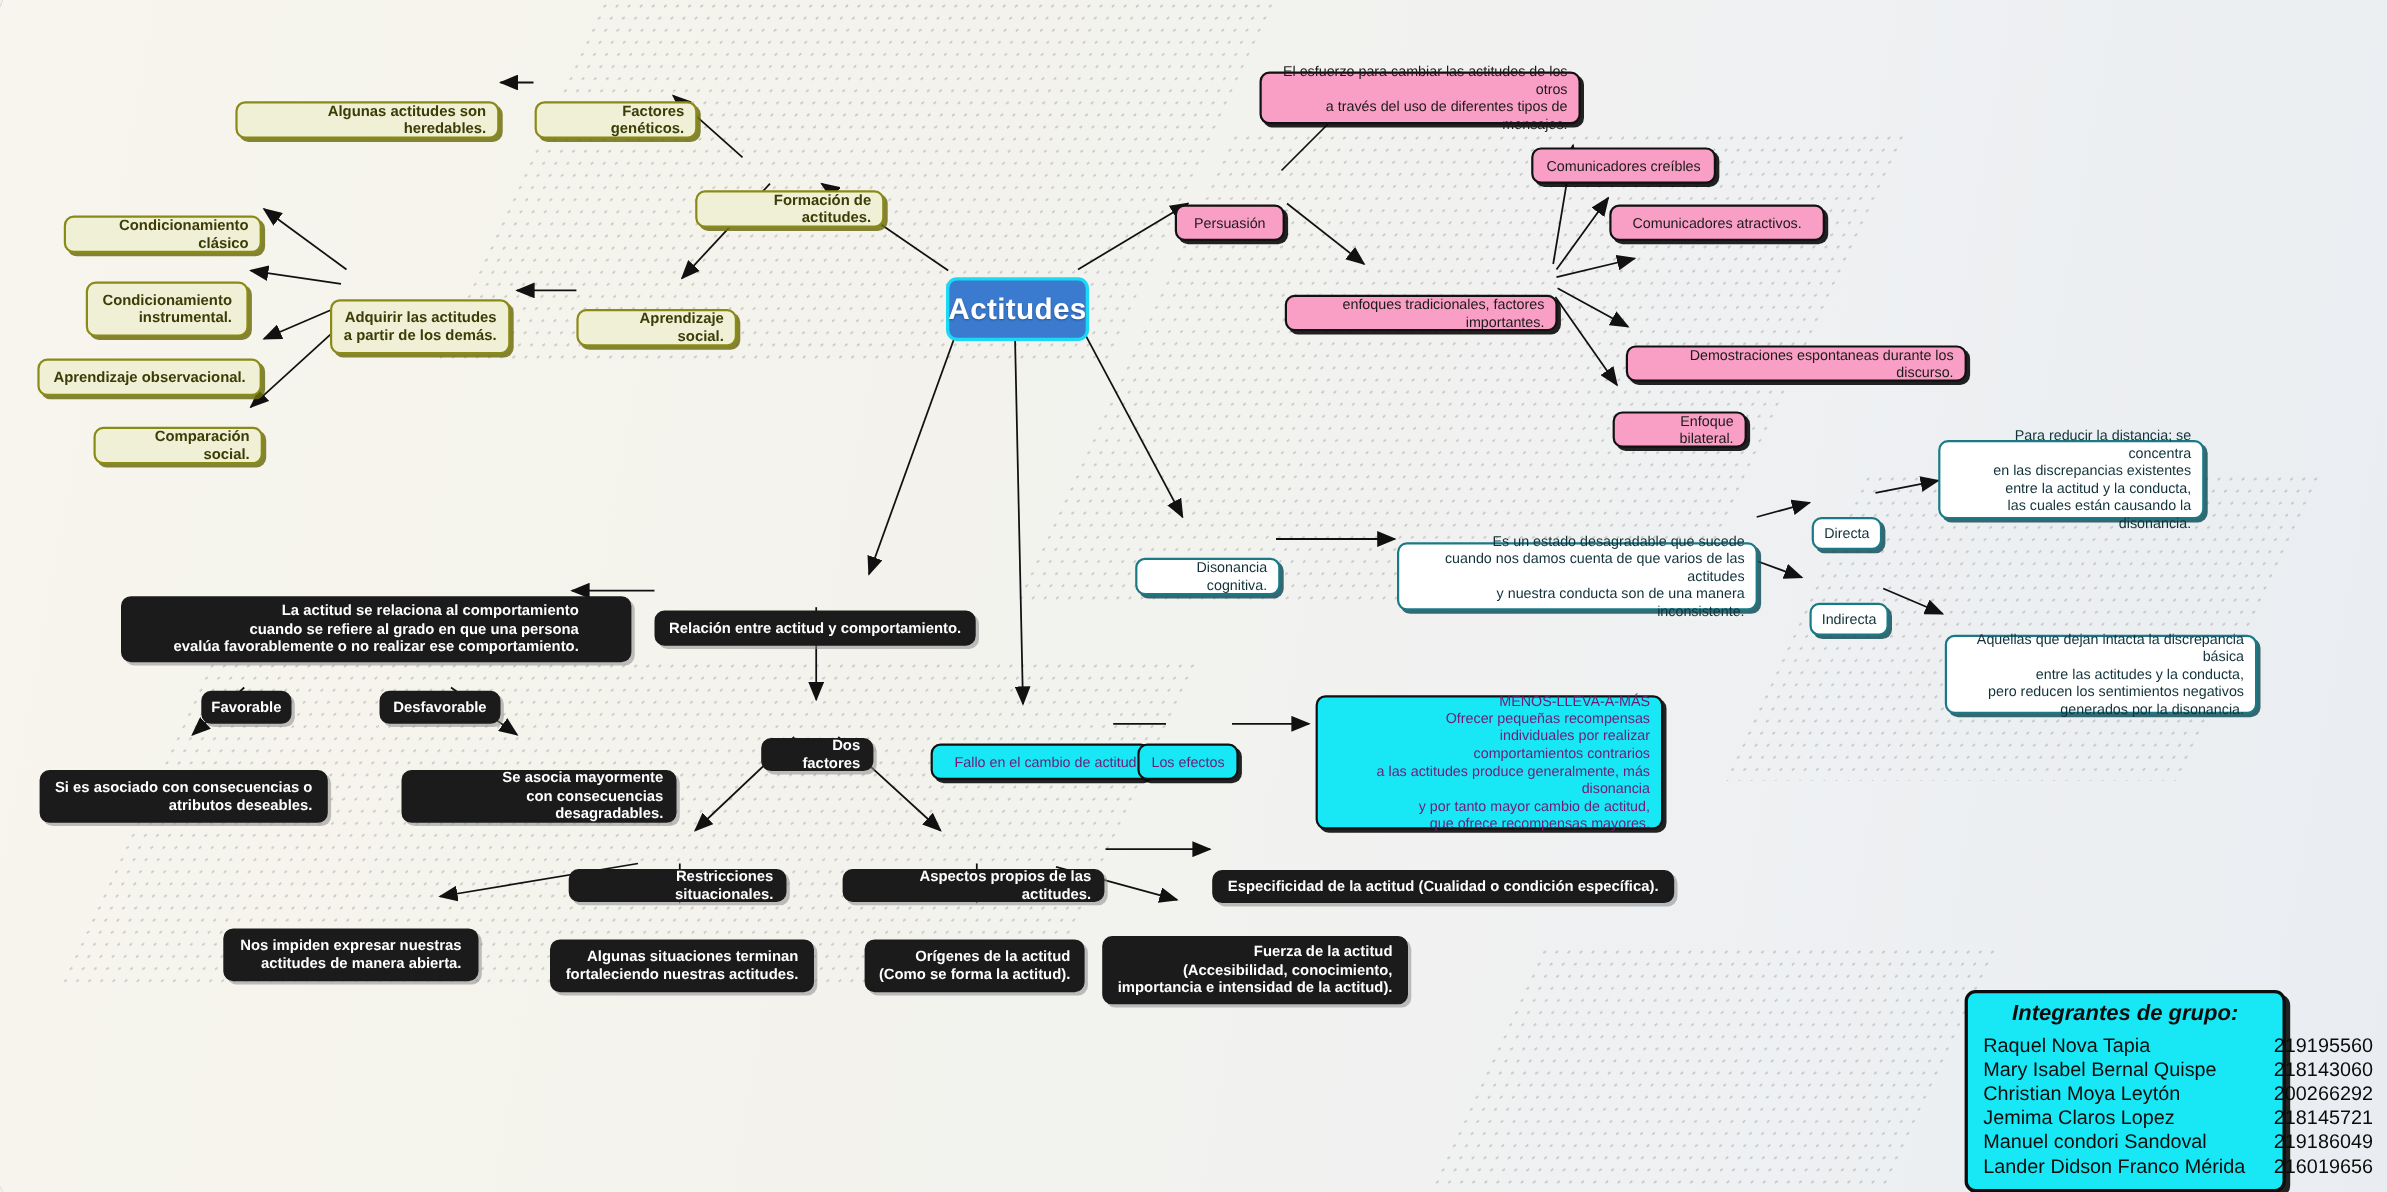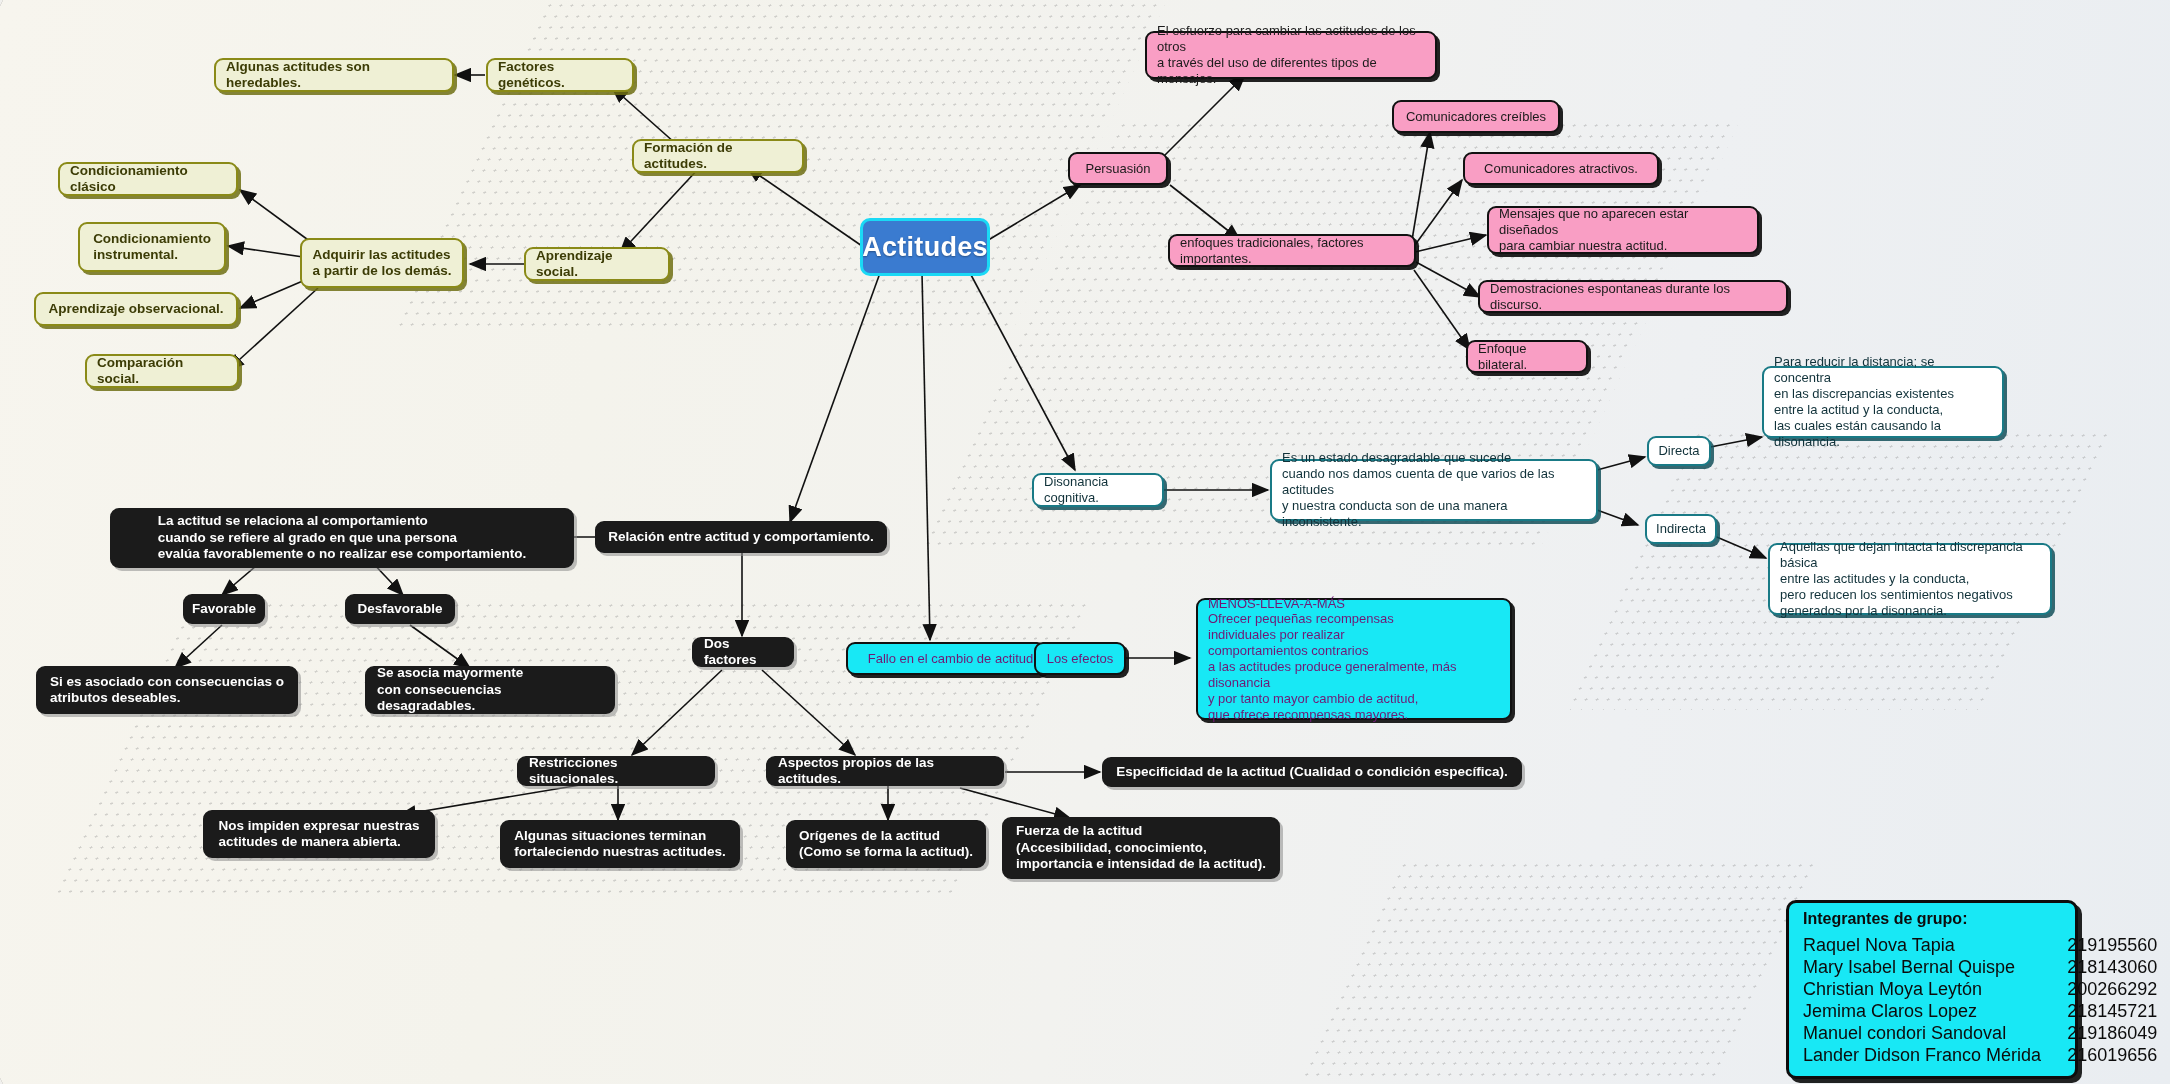--- a/index.html
+++ b/index.html
@@ -26,26 +26,27 @@
     background-image: radial-gradient(rgba(120,120,120,0.30) 1.2px, rgba(0,0,0,0) 1.3px);
     background-size: 11px 11px;
     pointer-events: none;
   }
   .edges { position: absolute; left: 0; top: 0; width: 2170px; height: 1084px; }
 
   .node {
     position: absolute;
     border-radius: 9px;
     padding: 5px 10px;
-    text-align: left;
+    text-align: right;
     line-height: 1.22;
     white-space: pre-line;
     display: flex;
     align-items: center;
     justify-content: center;
+    margin-top: 34px;
   }
 
   
   .olive {
     background: #eff0d5;
     border: 2px solid #8a8a17;
     color: #3c3c06;
     font-weight: bold;
     font-size: 13.5px;
     box-shadow: 3px 3px 0 rgba(110,110,20,0.85);
@@ -103,23 +104,24 @@
     position: absolute;
     background: #18e8f5;
     border: 3px solid #0d0d0d;
     border-radius: 10px;
     box-shadow: 4px 4px 0 rgba(10,10,10,0.9);
     padding: 7px 14px 9px 14px;
     color: #0c0c0c;
   }
   .legend h3 {
     margin: 0 0 7px 0;
-    font-size: 16px;
-    text-align: left;
+    font-size: 20px;
+    text-align: center;
     font-weight: bold;
+    font-style: italic;
   }
   .legend table { border-collapse: collapse; font-size: 18px; }
   .legend td { padding: 0 0 1px 0; white-space: nowrap; }
   .legend td.num { padding-left: 26px; text-align: right; }
 </style>
 </head>
 <body>
 
 <div id="canvas">
 
@@ -222,22 +224,20 @@
 instrumental.</div>
   <div class="node olive" style="left:34px;top:292px;width:204px;height:34px;">Aprendizaje observacional.</div>
   <div class="node olive" style="left:85px;top:354px;width:154px;height:34px;">Comparación social.</div>
 
   <div class="node pink" style="left:1068px;top:152px;width:100px;height:33px;">Persuasión</div>
   <div class="node pink" style="left:1145px;top:31px;width:292px;height:48px;">El esfuerzo para cambiar las actitudes de los otros
 a través del uso de diferentes tipos de mensajes.</div>
   <div class="node pink" style="left:1168px;top:234px;width:248px;height:33px;">enfoques tradicionales, factores importantes.</div>
   <div class="node pink" style="left:1392px;top:100px;width:168px;height:33px;">Comunicadores creíbles</div>
   <div class="node pink" style="left:1463px;top:152px;width:196px;height:33px;">Comunicadores atractivos.</div>
-  <div class="node pink" style="left:1487px;top:206px;width:272px;height:48px;">Mensajes que no aparecen estar diseñados
-para cambiar nuestra actitud.</div>
   <div class="node pink" style="left:1478px;top:280px;width:310px;height:33px;">Demostraciones espontaneas durante los discurso.</div>
   <div class="node pink" style="left:1466px;top:340px;width:122px;height:33px;">Enfoque bilateral.</div>
 
   <div class="node teal" style="left:1032px;top:473px;width:132px;height:34px;">Disonancia cognitiva.</div>
   <div class="node teal" style="left:1270px;top:459px;width:328px;height:62px;">Es un estado desagradable que sucede
 cuando nos damos cuenta de que varios de las actitudes
 y nuestra conducta son de una manera inconsistente.</div>
   <div class="node teal" style="left:1647px;top:436px;width:64px;height:30px;">Directa</div>
   <div class="node teal" style="left:1645px;top:514px;width:72px;height:30px;">Indirecta</div>
   <div class="node teal" style="left:1762px;top:366px;width:242px;height:72px;">Para reducir la distancia; se concentra

